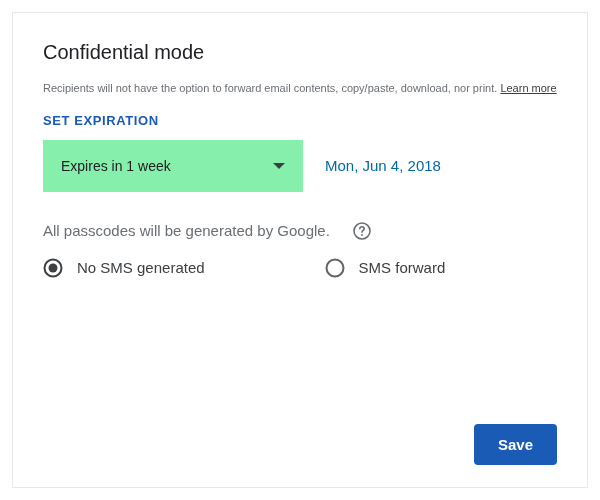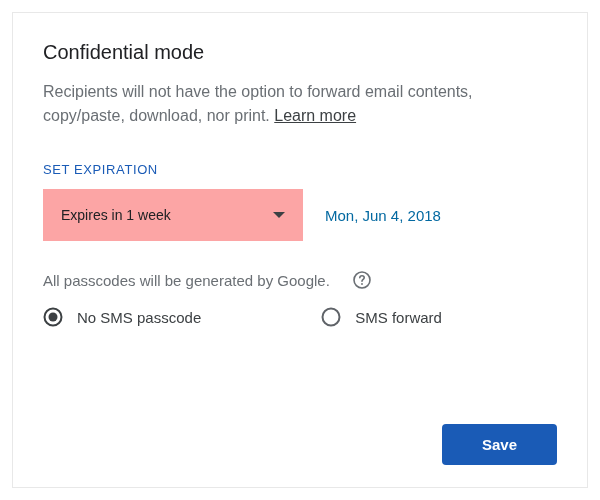--- a/index.html
+++ b/index.html
@@ -17,45 +17,45 @@
       height: 100%;
       position: relative;
     }
     .title {
       font-size: 20px;
       font-weight: 400;
       color: #202124;
       margin-bottom: 16px;
     }
     .desc {
-      font-size: 16px;
+      font-size: 11px;
       color: #6a6f74;
       line-height: 1.5;
-      margin-bottom: 34px;
+      margin-bottom: 16px;
     }
     .learn-more {
       color: #3c4043;
       text-decoration: underline;
       cursor: pointer;
     }
     .section-header {
       font-size: 13px;
-      font-weight: 400;
+      font-weight: 700;
       letter-spacing: 0.6px;
       color: #1a5bb6;
       margin-bottom: 12px;
     }
     .exp-row {
       display: flex;
       align-items: center;
       gap: 22px;
       margin-bottom: 30px;
     }
     .dropdown {
-      background: #fca5a5;
+      background: #86efac;
       height: 52px;
       display: flex;
       align-items: center;
       justify-content: space-between;
       padding: 0 18px;
       width: 260px;
       cursor: pointer;
     }
     .dropdown-label {
       font-size: 14px;
@@ -119,21 +119,21 @@
       cursor: pointer;
       padding: 10px 6px;
     }
     .btn-save {
       font-size: 15px;
       font-weight: 600;
       color: #fff;
       background: #1a5bb6;
       border: none;
       border-radius: 4px;
-      padding: 12px 40px;
+      padding: 12px 24px;
       cursor: pointer;
     }
   </style>
 </head>
 <body>
 
 <div class="dialog">
 
   <h1 class="title">Confidential mode</h1>
 
@@ -168,21 +168,21 @@
   </div>
 
   <div class="radio-row">
     <div class="radio-option">
       <span class="radio">
         <svg width="20" height="20" viewBox="0 0 20 20">
           <circle cx="10" cy="10" r="8.5" fill="none" stroke="#3c4043" stroke-width="2"></circle>
           <circle cx="10" cy="10" r="4.5" fill="#3c4043"></circle>
         </svg>
       </span>
-      <span class="radio-label">No SMS passcode</span>
+      <span class="radio-label">No SMS generated</span>
     </div>
     <div class="radio-option">
       <span class="radio">
         <svg width="20" height="20" viewBox="0 0 20 20">
           <circle cx="10" cy="10" r="8.5" fill="none" stroke="#5f6368" stroke-width="2"></circle>
         </svg>
       </span>
       <span class="radio-label">SMS forward</span>
     </div>
   </div>

